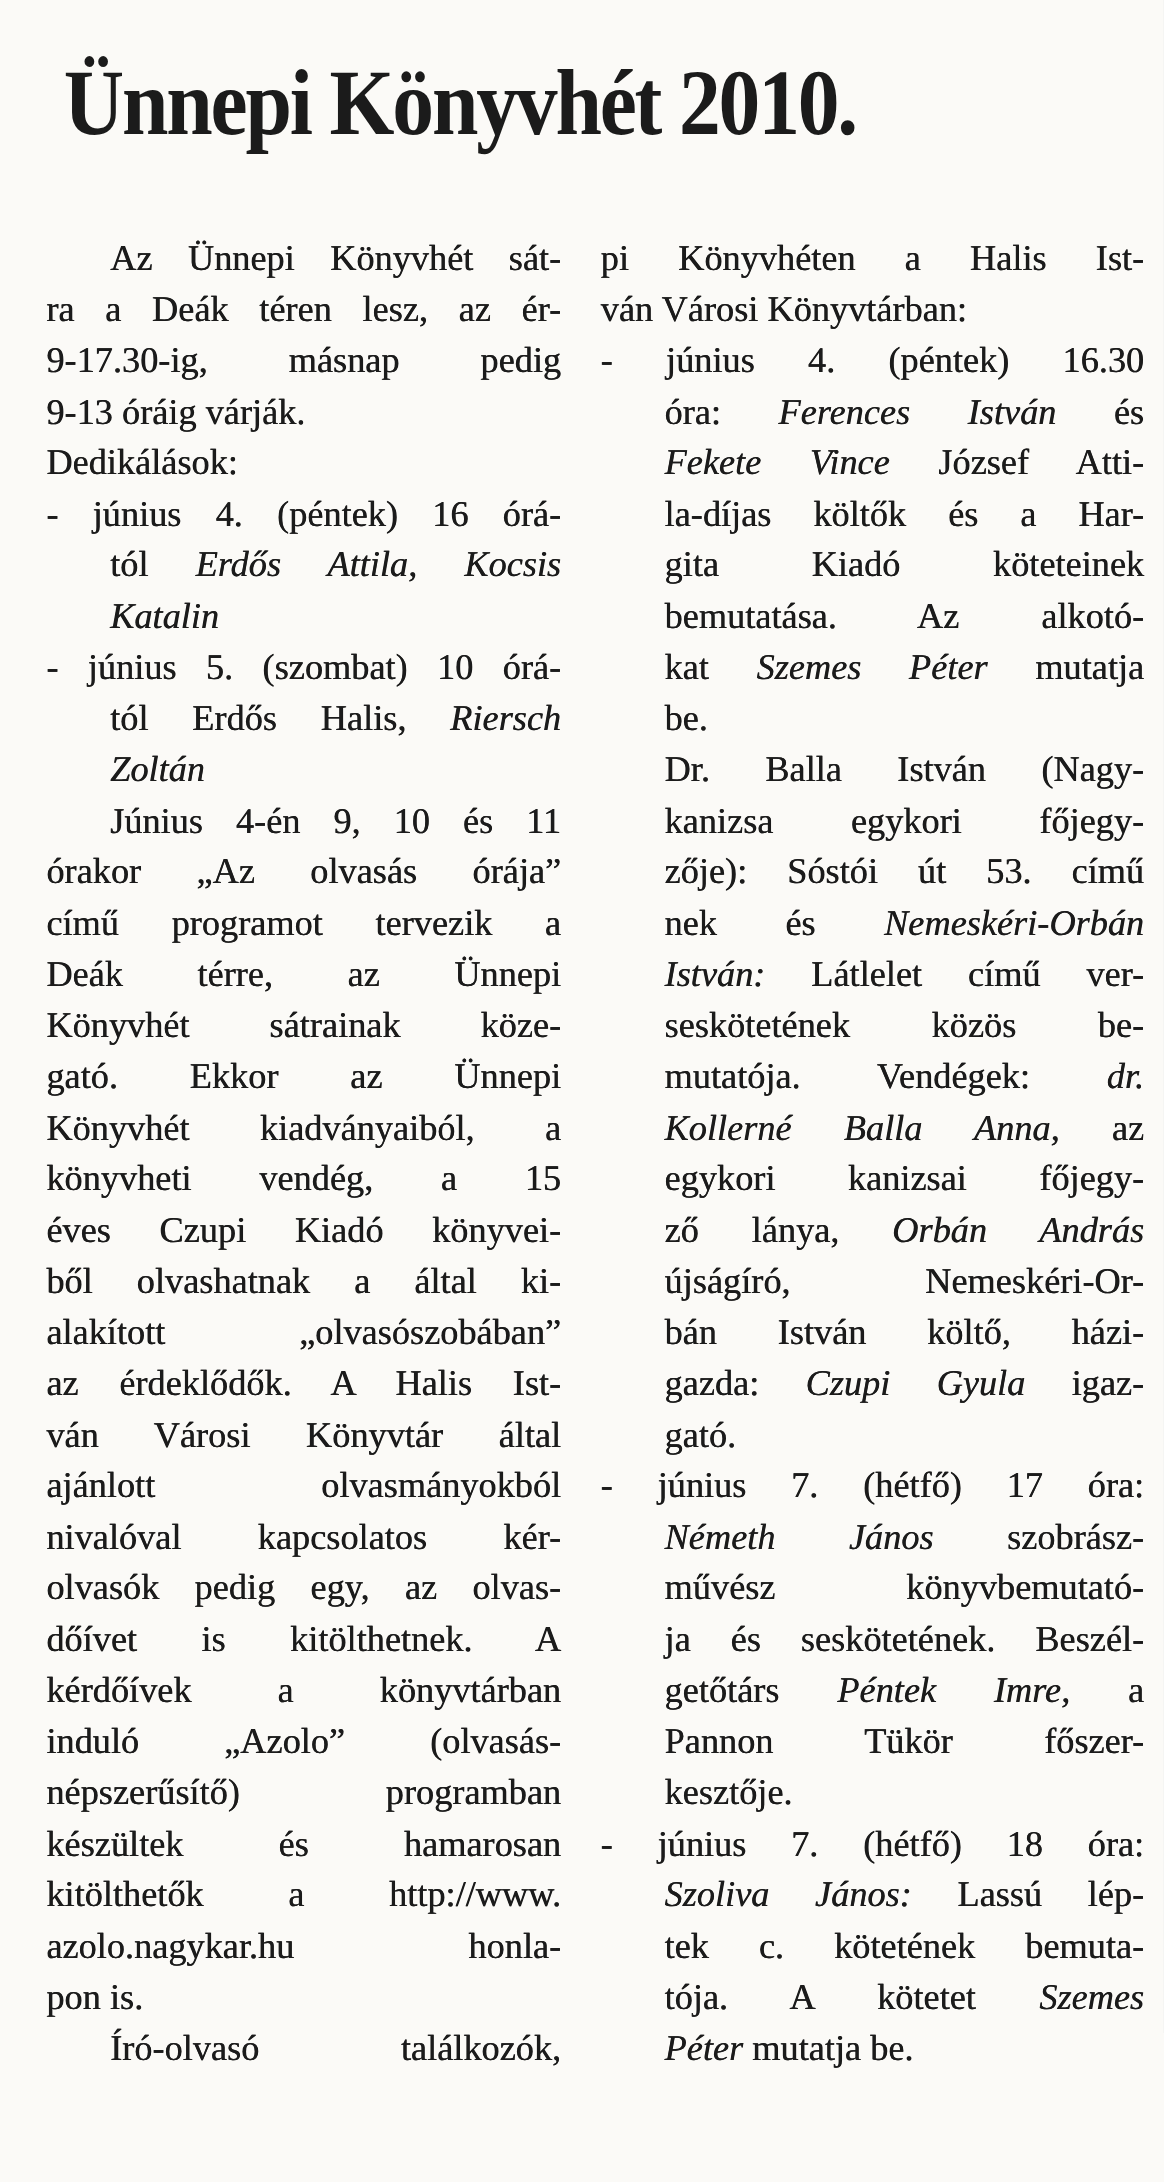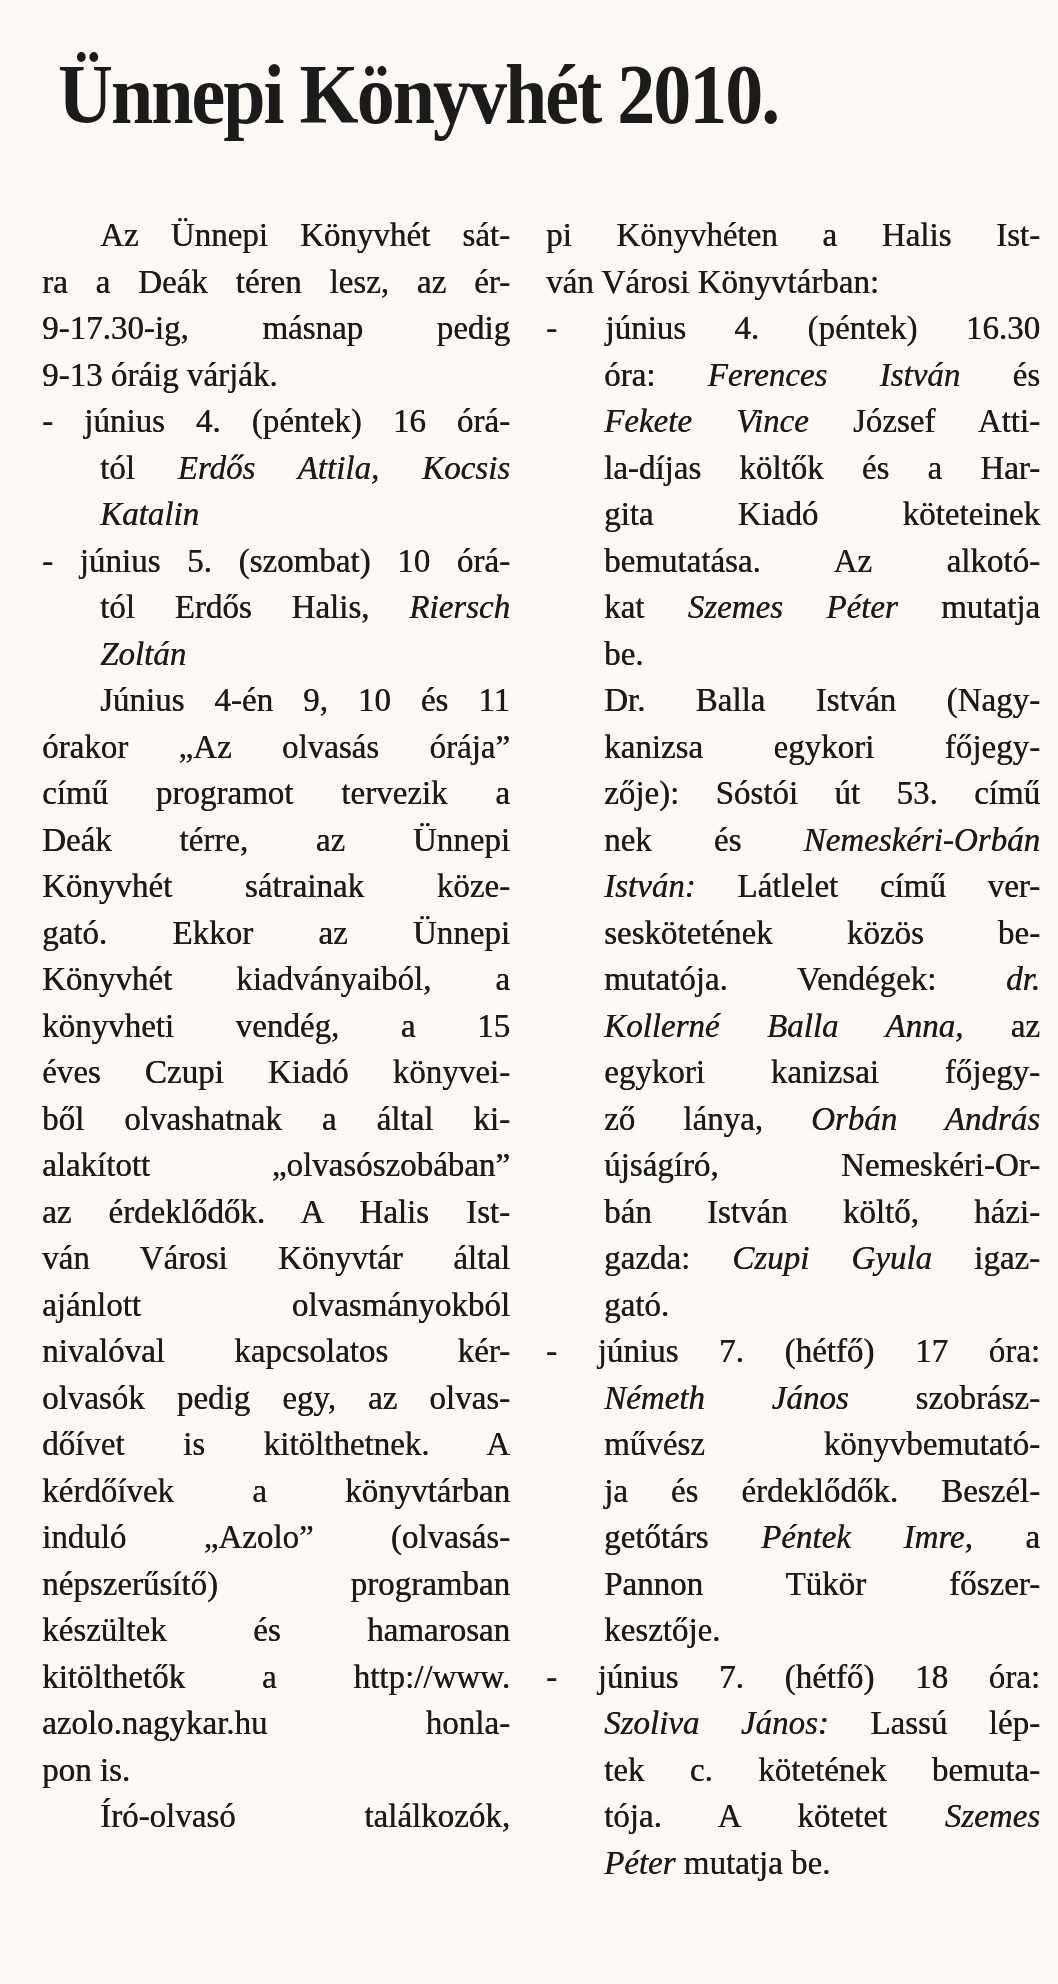--- a/index.html
+++ b/index.html
@@ -42,20 +42,21 @@
 </head>
 <body>
 
 <div class="page" style="background: rgb(251, 250, 247); color: rgb(27, 27, 27);">
   <h1 class="title">Ünnepi Könyvhét 2010.</h1>
   <div class="col col-left" id="col-left">
       <div class="line ind"><span>Az Ünnepi Könyvhét sát-</span></div>
       <div class="line"><span>ra a Deák téren lesz, az ér-</span></div>
       <div class="line"><span>9-17.30-ig, másnap pedig</span></div>
       <div class="line nj"><span>9-13 óráig várják.</span></div>
+      <div class="line nj"><span>Dedikálások:</span></div>
       <div class="line"><span>- június 4. (péntek) 16 órá-</span></div>
       <div class="line ind"><span>tól </span><span class="it">Erdős Attila, Kocsis</span></div>
       <div class="line ind nj"><span class="it">Katalin</span></div>
       <div class="line"><span>- június 5. (szombat) 10 órá-</span></div>
       <div class="line ind"><span>tól Erdős Halis, </span><span class="it">Riersch</span></div>
       <div class="line ind nj"><span class="it">Zoltán</span></div>
       <div class="line ind"><span>Június 4-én 9, 10 és 11</span></div>
       <div class="line"><span>órakor „Az olvasás órája”</span></div>
       <div class="line"><span>című programot tervezik a</span></div>
       <div class="line"><span>Deák térre, az Ünnepi</span></div>
@@ -102,21 +103,21 @@
       <div class="line ind"><span class="it">Kollerné Balla Anna,</span><span> az</span></div>
       <div class="line ind"><span>egykori kanizsai főjegy-</span></div>
       <div class="line ind"><span>ző lánya, </span><span class="it">Orbán András</span></div>
       <div class="line ind"><span>újságíró, Nemeskéri-Or-</span></div>
       <div class="line ind"><span>bán István költő, házi-</span></div>
       <div class="line ind"><span>gazda: </span><span class="it">Czupi Gyula</span><span> igaz-</span></div>
       <div class="line ind nj"><span>gató.</span></div>
       <div class="line"><span>- június 7. (hétfő) 17 óra:</span></div>
       <div class="line ind"><span class="it">Németh János</span><span> szobrász-</span></div>
       <div class="line ind"><span>művész könyvbemutató-</span></div>
-      <div class="line ind"><span>ja és érdeklődők. Beszél-</span></div>
+      <div class="line ind"><span>ja és seskötetének. Beszél-</span></div>
       <div class="line ind"><span>getőtárs </span><span class="it">Péntek Imre,</span><span> a</span></div>
       <div class="line ind"><span>Pannon Tükör főszer-</span></div>
       <div class="line ind nj"><span>kesztője.</span></div>
       <div class="line"><span>- június 7. (hétfő) 18 óra:</span></div>
       <div class="line ind"><span class="it">Szoliva János:</span><span> Lassú lép-</span></div>
       <div class="line ind"><span>tek c. kötetének bemuta-</span></div>
       <div class="line ind"><span>tója. A kötetet </span><span class="it">Szemes</span></div>
       <div class="line ind nj"><span class="it">Péter</span><span> mutatja be.</span></div>
     </div>
 </div>

